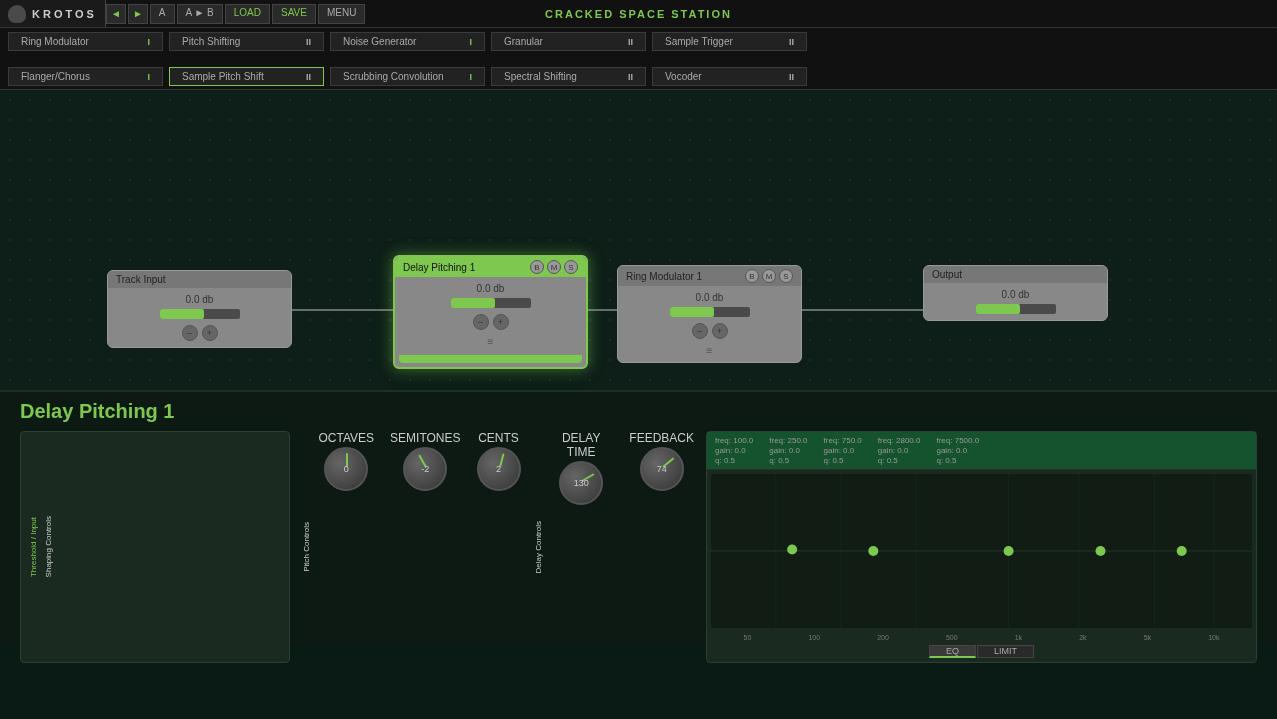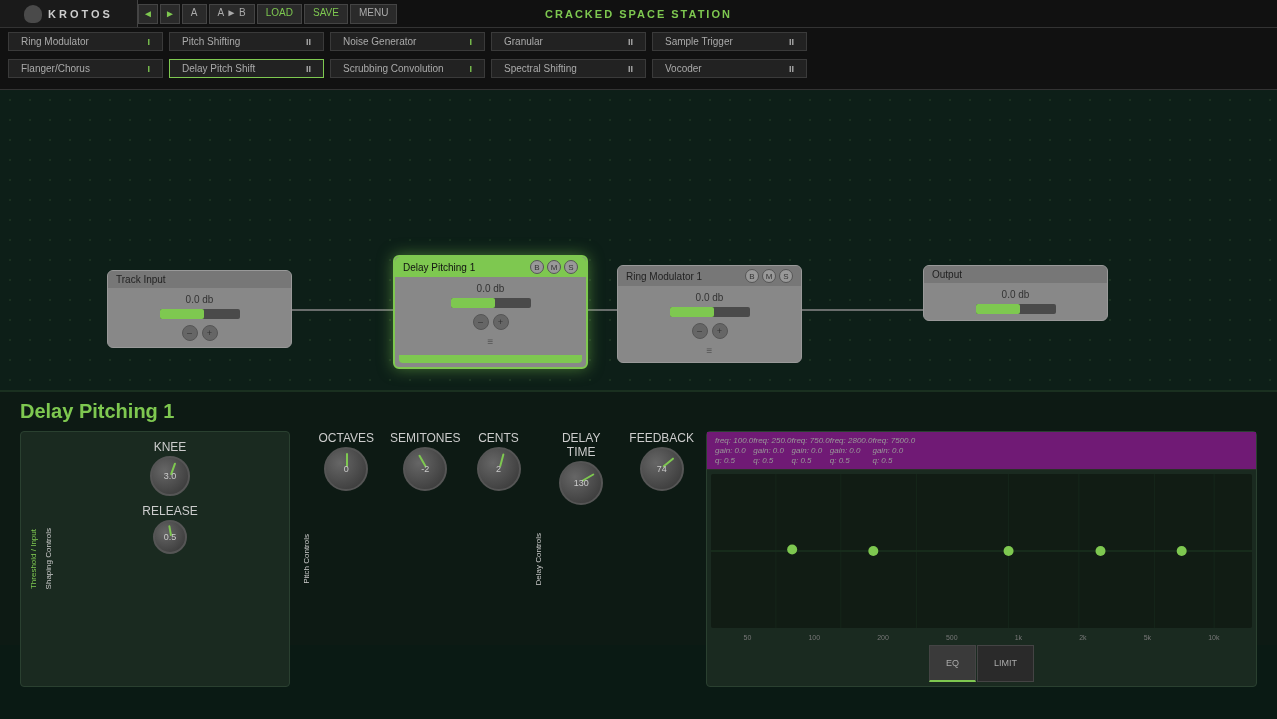--- a/index.html
+++ b/index.html
@@ -18,21 +18,21 @@
       background: #111;
       display: flex;
       align-items: center;
       border-bottom: 1px solid #333;
     }
     .logo-area {
       background: #1a1a1a;
       height: 100%;
       display: flex;
       align-items: center;
-      padding: 0 24px;
+      padding: 0 8px;
       gap: 6px;
       border-right: 1px solid #444;
     }
     .logo-skull {
       width: 18px; height: 18px;
       background: #4a4a4a;
       border-radius: 50% 50% 40% 40%;
       position: relative;
     }
     .logo-text {
@@ -76,21 +76,21 @@
     }
 
     
     .module-tabs {
       height: 62px;
       background: #111;
       border-bottom: 1px solid #333;
       display: flex;
       flex-direction: column;
       padding: 4px 8px;
-      gap: 8px;
+      gap: 16px;
     }
     .tab-row {
       display: flex;
       gap: 6px;
     }
     .tab-item {
       background: #222;
       border: 1px solid #3a3a3a;
       color: #aaa;
       font-size: 10px;
@@ -438,23 +438,23 @@
       flex: 1;
       background: #1a2a20;
       border: 1px solid #2a4030;
       border-radius: 4px;
       display: flex;
       flex-direction: column;
     }
     .eq-params {
       display: flex;
       padding: 4px 8px;
-      background: #701a75;
+      gap: 16px;
+      background: #14532d;
       border-bottom: 1px solid #2a3028;
-      font-style: italic;
     }
     .eq-param-group {
       display: flex;
       flex-direction: column;
       gap: 1px;
       font-size: 8px;
       color: #999;
     }
     .eq-param-group span { white-space: nowrap; }
     .eq-canvas {
@@ -475,21 +475,21 @@
       display: flex;
       gap: 1px;
       padding: 2px 8px 4px 8px;
       justify-content: center;
     }
     .eq-tab {
       background: #2a2a2a;
       border: 1px solid #444;
       color: #aaa;
       font-size: 9px;
-      padding: 12px 16px;
+      padding: 0 16px;
       cursor: pointer;
     }
     .eq-tab.active {
       background: #3a3a3a;
       border-bottom: 2px solid #7ec850;
     }
   </style>
 </head>
 <body>
 
@@ -534,21 +534,21 @@
       <span class="tab-label">Sample Trigger</span>
       <span class="tab-indicator pause">II</span>
     </div>
   </div>
   <div class="tab-row">
     <div class="tab-item">
       <span class="tab-label">Flanger/Chorus</span>
       <span class="tab-indicator">I</span>
     </div>
     <div class="tab-item" style="border-color:#7ec850;">
-      <span class="tab-label">Delay Pitch Shift</span>
+      <span class="tab-label">Sample Pitch Shift</span>
       <span class="tab-indicator pause">II</span>
     </div>
     <div class="tab-item">
       <span class="tab-label">Scrubbing Convolution</span>
       <span class="tab-indicator">I</span>
     </div>
     <div class="tab-item">
       <span class="tab-label">Spectral Shifting</span>
       <span class="tab-indicator pause">II</span>
     </div>
@@ -652,36 +652,20 @@
 
         <div style="display:flex;align-items:center;">
           <span class="threshold-label">Threshold / Input</span>
         </div>
 
 
         <div style="display:flex;align-items:center;">
           <span class="shaping-label">Shaping Controls</span>
         </div>
 
-        <div class="knob-section">
-          <div class="knob-group">
-            <span class="knob-label">KNEE</span>
-            <div class="knob">
-              <div class="knob-indicator" style="transform: rotate(20deg);"></div>
-              <span class="knob-value">3.0</span>
-            </div>
-          </div>
-          <div class="knob-group">
-            <span class="knob-label">RELEASE</span>
-            <div class="knob knob-small">
-              <div class="knob-indicator" style="transform: rotate(-10deg);"></div>
-              <span class="knob-value">0.5</span>
-            </div>
-          </div>
-        </div>
       </div>
     </div>
 
     <div class="pitch-section">
       <div class="pitch-inner">
         <div style="display:flex;align-items:center;">
           <span class="shaping-label">Pitch Controls</span>
         </div>
         <div class="knobs-grid">
           <div class="knobs-row">

